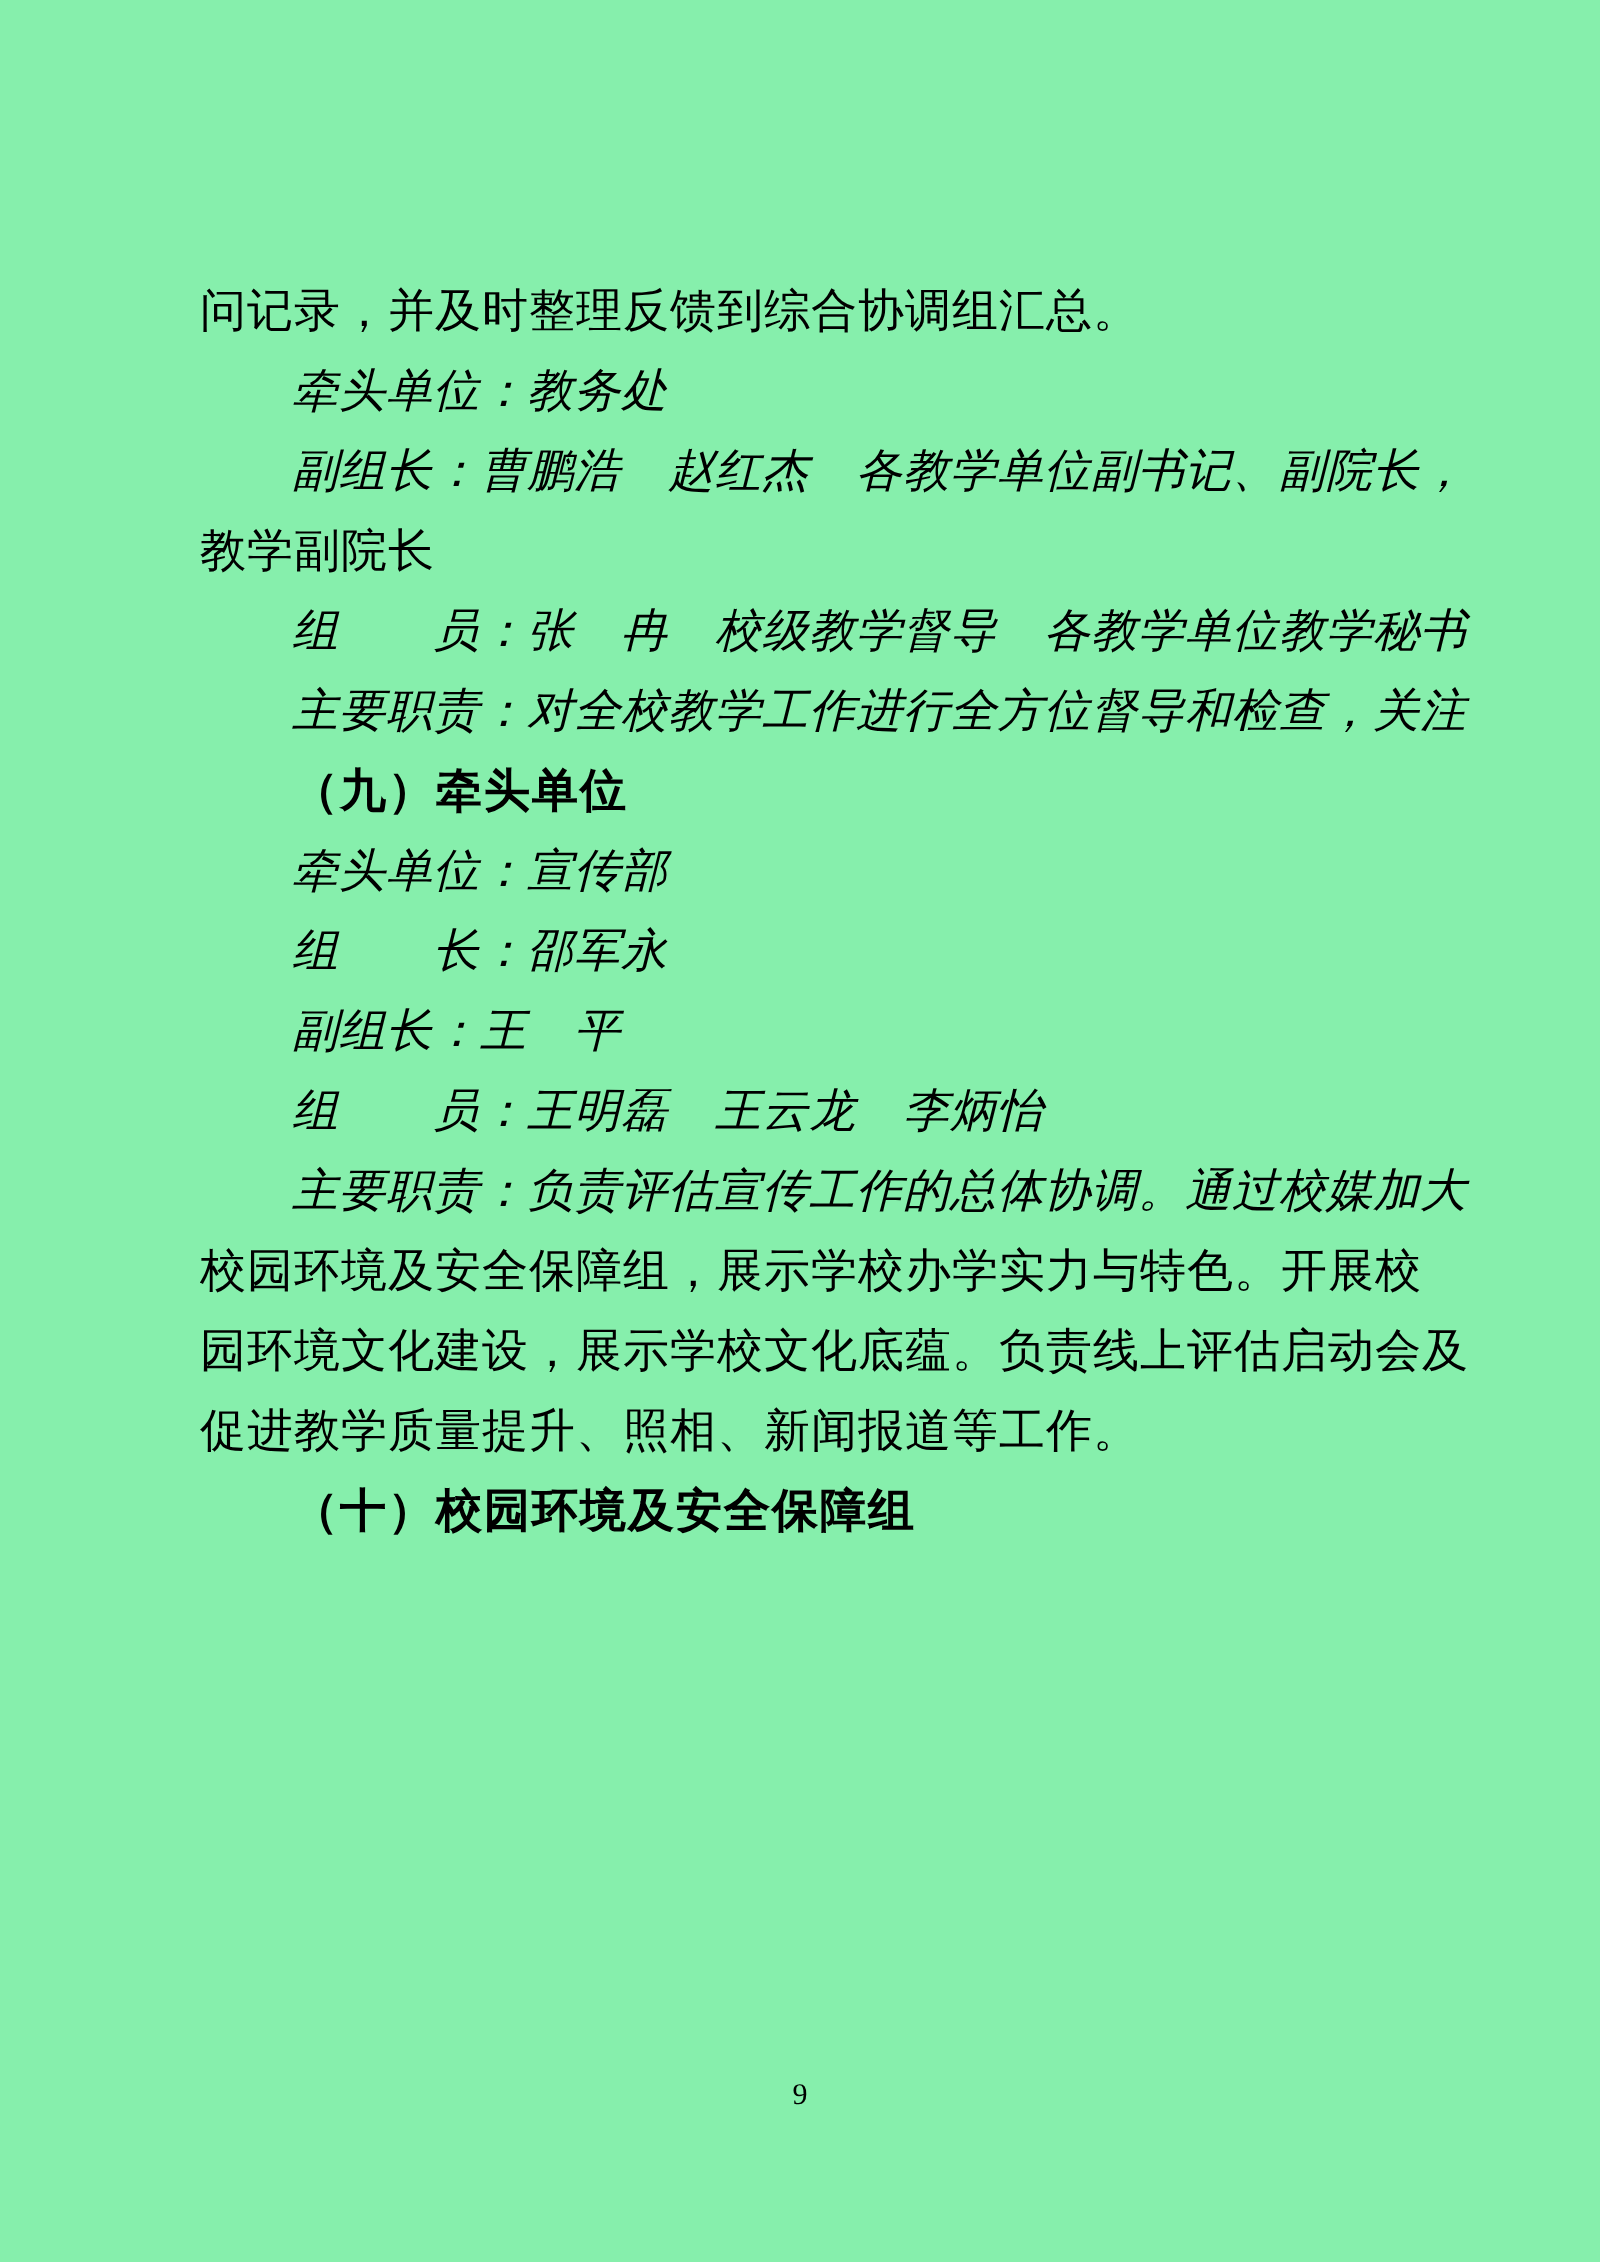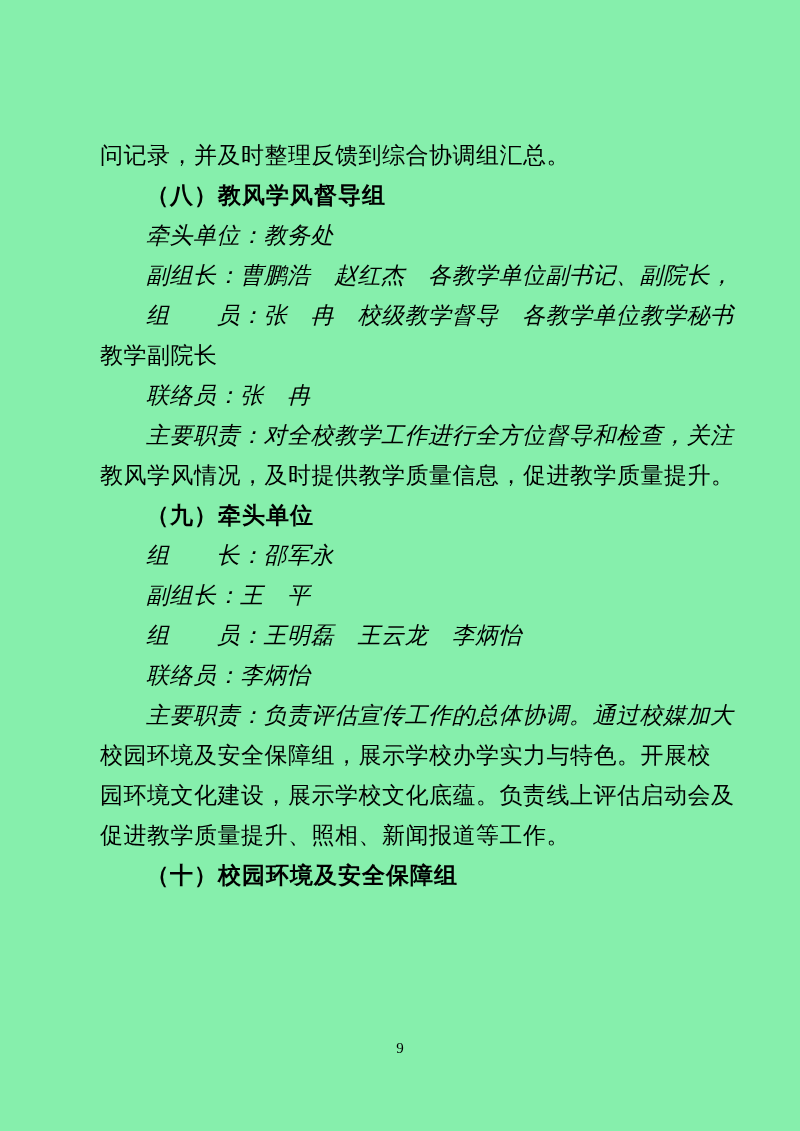--- a/index.html
+++ b/index.html
@@ -58,33 +58,30 @@
     font-family: "Liberation Serif", "DejaVu Serif", serif;
   }
 </style>
 </head>
 <body>
 
 <div class="page">
   <div class="content">
 
     <div class="line">问记录，并及时整理反馈到综合协调组汇总。</div>
-    <div class="heading">（八）教风学风督导组</div>
     <div class="line indent1">牵头单位：教务处</div>
     <div class="line indent1">副组长：曹鹏浩　赵红杰　各教学单位副书记、副院长，</div>
+    <div class="line">教学副院长</div>
     <div class="line indent1">组　　员：张　冉　校级教学督导　各教学单位教学秘书</div>
-    <div class="line">教学副院长</div>
-    <div class="line indent1">联络员：张　冉</div>
     <div class="line indent1">主要职责：对全校教学工作进行全方位督导和检查，关注</div>
-    <div class="line">教风学风情况，及时提供教学质量信息，促进教学质量提升。</div>
     <div class="heading">（九）牵头单位</div>
+    <div class="line indent1">牵头单位：宣传部</div>
     <div class="line indent1">组　　长：邵军永</div>
     <div class="line indent1">副组长：王　平</div>
     <div class="line indent1">组　　员：王明磊　王云龙　李炳怡</div>
-    <div class="line indent1">联络员：李炳怡</div>
     <div class="line indent1">主要职责：负责评估宣传工作的总体协调。通过校媒加大</div>
     <div class="line">校园环境及安全保障组，展示学校办学实力与特色。开展校</div>
     <div class="line">园环境文化建设，展示学校文化底蕴。负责线上评估启动会及</div>
     <div class="line">促进教学质量提升、照相、新闻报道等工作。</div>
     <div class="heading">（十）校园环境及安全保障组</div>
 
   </div>
 
   <div class="pagenum">9</div>
 </div>

